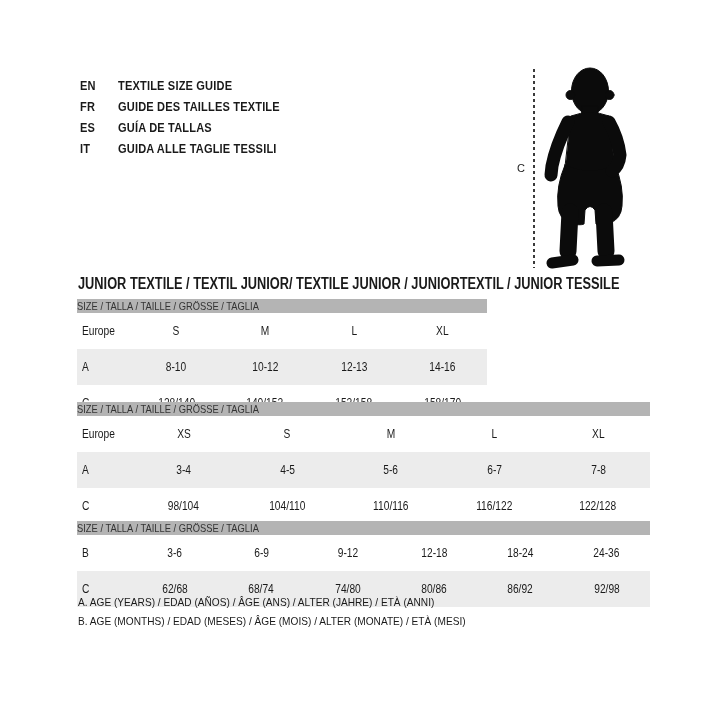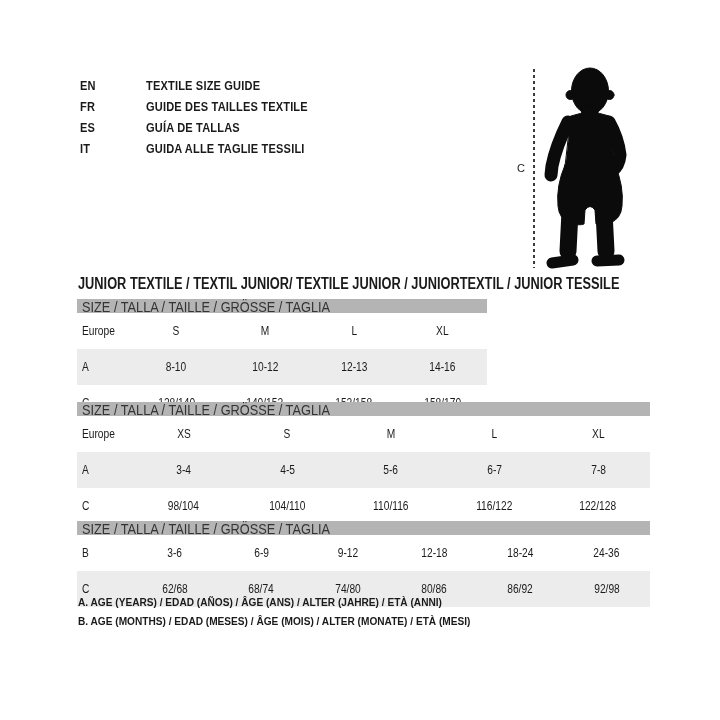--- a/index.html
+++ b/index.html
@@ -8,21 +8,21 @@
     font-family:"Liberation Sans",sans-serif;color:var(--text,#1a1a1a);
   }
   
   .cond{display:inline-block;white-space:nowrap;transform:scaleX(0.85);transform-origin:0 50%;}
   .condT{transform:scaleX(0.80);}
   .condC{transform:scaleX(0.85);transform-origin:50% 50%;}
   .condN{transform:scaleX(0.88);}
 
   
   .lang-list{position:absolute;left:80px;top:75px;}
-  .lang-row{display:flex;height:21px;align-items:center;font-size:13px;font-weight:700;letter-spacing:0.2px;gap:28px;}
+  .lang-row{display:flex;height:21px;align-items:center;font-size:13px;font-weight:700;letter-spacing:0.2px;}
   .lang-code{width:38px;flex:none;}
 
   
   .c-label{position:absolute;left:517px;top:162px;font-size:11px;font-weight:400;}
   .dotted-line{
     position:absolute;left:533px;top:69px;width:2px;height:199px;
     background:repeating-linear-gradient(to bottom,var(--dotted-line,#3a3a3a) 0 3px,transparent 3px 6px);
   }
   .baby-svg{position:absolute;left:540px;top:62px;}
   .baby-svg .sil{fill:var(--silhouette,#0b0b0b);stroke:var(--silhouette,#0b0b0b);stroke-linecap:round;stroke-linejoin:round;}
@@ -34,30 +34,30 @@
   #title-0{top:277px;} #title-1{top:376px;} #title-2{top:479px;}
   .sub{font-size:0.62em;vertical-align:-0.28em;}
 
   
   .size-table{position:absolute;left:77px;}
   #table-0{top:299px;width:410px;}
   #table-1{top:402px;width:573px;}
   #table-2{top:521px;width:573px;}
   .hbar{
     height:14px;background:var(--header-bar,#b4b4b4);display:flex;align-items:center;
-    padding-left:5px;font-size:15px;color:var(--bar-text,#333);
+    font-size:11px;color:var(--bar-text,#333);
   }
   .trow{display:flex;align-items:center;height:36px;font-size:12px;}
   .size-table .trow:nth-child(3){background:var(--shaded-row,#ececec);}
   .rlabel{width:55px;flex:none;padding-left:5px;box-sizing:border-box;}
   .cell{flex:1;text-align:center;}
 
   
   .notes{position:absolute;left:78px;top:592px;}
-  .note-line{height:19px;display:flex;align-items:center;font-size:11.5px;font-weight:700;}
+  .note-line{height:19px;display:flex;align-items:center;font-size:11.5px;font-weight:400;}
 </style>
 </head>
 <body>
 
 <div class="page">
 
   <div class="lang-list">
       <div class="lang-row">
         <span class="lang-code cond">EN</span>
         <span class="cond">TEXTILE SIZE GUIDE</span>

